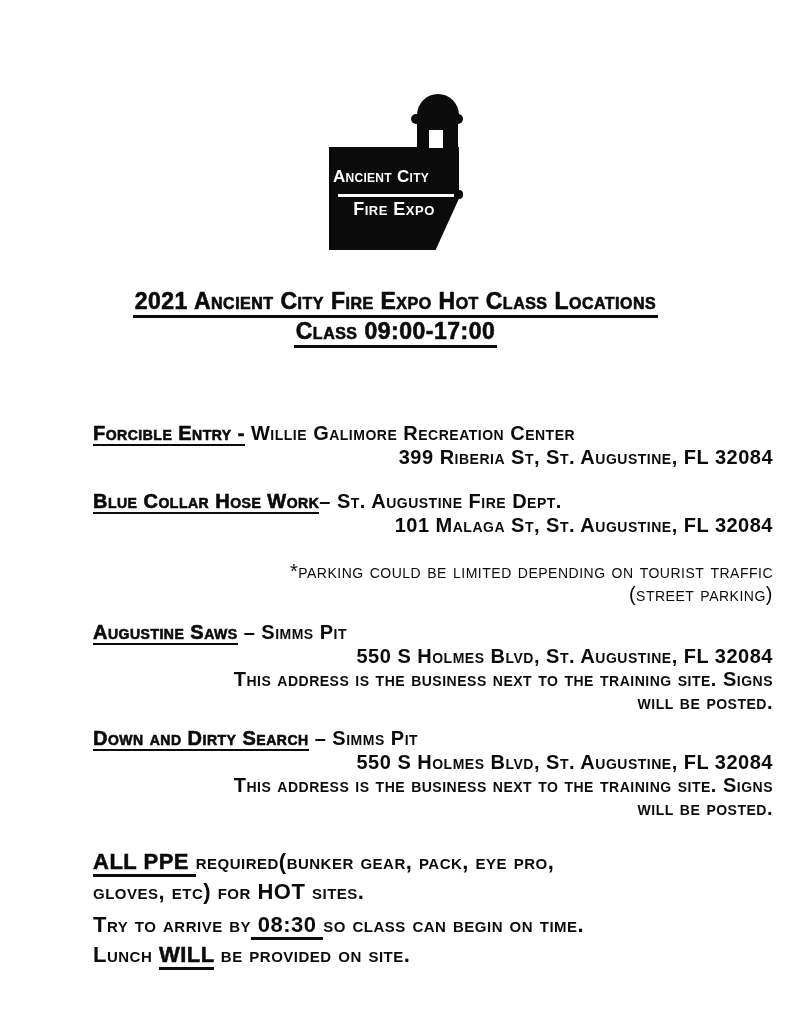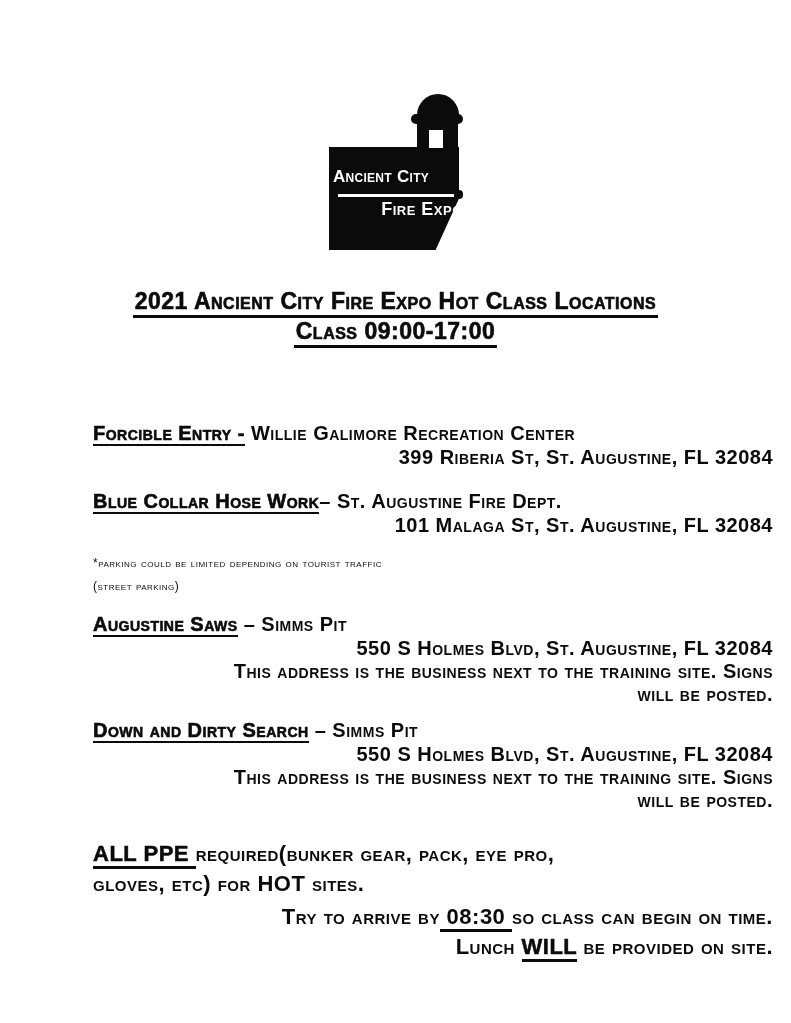--- a/index.html
+++ b/index.html
@@ -12,46 +12,46 @@
   .logo .rim{position:absolute;left:82px;top:26px;width:52px;height:10px;background:#0b0b0b;border-radius:5px;}
   .logo .column{position:absolute;left:88px;top:34px;width:41px;height:30px;background:#0b0b0b;}
   .logo .window{position:absolute;left:100px;top:42px;width:14px;height:18px;background:#ffffff;z-index:2;}
   .logo .bodyshape{position:absolute;left:0;top:59px;width:130px;height:103px;background:#0b0b0b;
         clip-path:polygon(0 0,100% 0,100% 50%,82% 100%,0 100%);}
   .logo .nub{position:absolute;left:124px;top:102px;width:10px;height:9px;background:#0b0b0b;border-radius:0 4px 4px 0;}
   .logo .lg1{position:absolute;left:0;top:79px;width:104px;text-align:center;color:#ffffff;
         font-size:17px;font-weight:700;z-index:3;white-space:nowrap;letter-spacing:0.3px;}
   .logo .divider{position:absolute;left:9px;top:106px;width:116px;height:3px;background:#ffffff;z-index:3;}
   .logo .lg2{position:absolute;left:0;top:111px;width:130px;text-align:center;color:#ffffff;
-        font-size:18px;font-weight:700;z-index:3;white-space:nowrap;letter-spacing:0.5px;padding-left:28px;}
+        font-size:18px;font-weight:700;z-index:3;white-space:nowrap;letter-spacing:0.5px;}
 
   
   .title1{position:absolute;left:0;top:288px;width:791px;text-align:center;font-size:23px;font-weight:700;
         -webkit-text-stroke:0.6px #0b0b0b;white-space:nowrap;letter-spacing:0.5px;}
   .title2{position:absolute;left:0;top:318px;width:791px;text-align:center;font-size:23px;font-weight:700;
         -webkit-text-stroke:0.6px #0b0b0b;white-space:nowrap;letter-spacing:0.5px;}
   .u-title{display:inline-block;border-bottom:3px solid #0b0b0b;padding:0 2px 1px 2px;line-height:25px;}
 
   
   .content{position:absolute;left:93px;top:397px;width:680px;}
   .section{font-size:20px;line-height:23px;font-weight:700;letter-spacing:0.5px;}
   .head-line{line-height:25px;white-space:nowrap;}
   .heading{-webkit-text-stroke:0.6px #0b0b0b;border-bottom:2.5px solid #0b0b0b;padding-bottom:0px;}
   .address,.note{white-space:nowrap;text-align:right;}
   .sec1{margin-bottom:20px;margin-top:24px;}
-  .sec2{margin-bottom:15px;}
-  .parking{font-size:12px;line-height:23px;font-weight:400;letter-spacing:0.5px;margin-bottom:14px;}
+  .sec2{margin-bottom:23px;}
+  .parking{font-size:20px;line-height:23px;font-weight:400;letter-spacing:0.5px;margin-bottom:14px;text-align:right;}
   .parking div{white-space:nowrap;}
   .sec3{margin-bottom:12px;}
   .sec4{margin-bottom:27px;}
 
   
   .ppe{font-size:22px;line-height:30px;font-weight:700;letter-spacing:0.5px;margin-bottom:3px;}
   .ppe div,.arrive div{white-space:nowrap;}
-  .arrive{font-size:22px;line-height:30px;font-weight:700;letter-spacing:0.5px;text-align:right;}
+  .arrive{font-size:22px;line-height:30px;font-weight:700;letter-spacing:0.5px;}
   .u{border-bottom:3px solid #0b0b0b;}
   .heavy{-webkit-text-stroke:0.5px #0b0b0b;}
 </style>
 </head>
 <body>
 
 <div class="page">
 
   <div class="logo">
     <div class="dome"></div>

